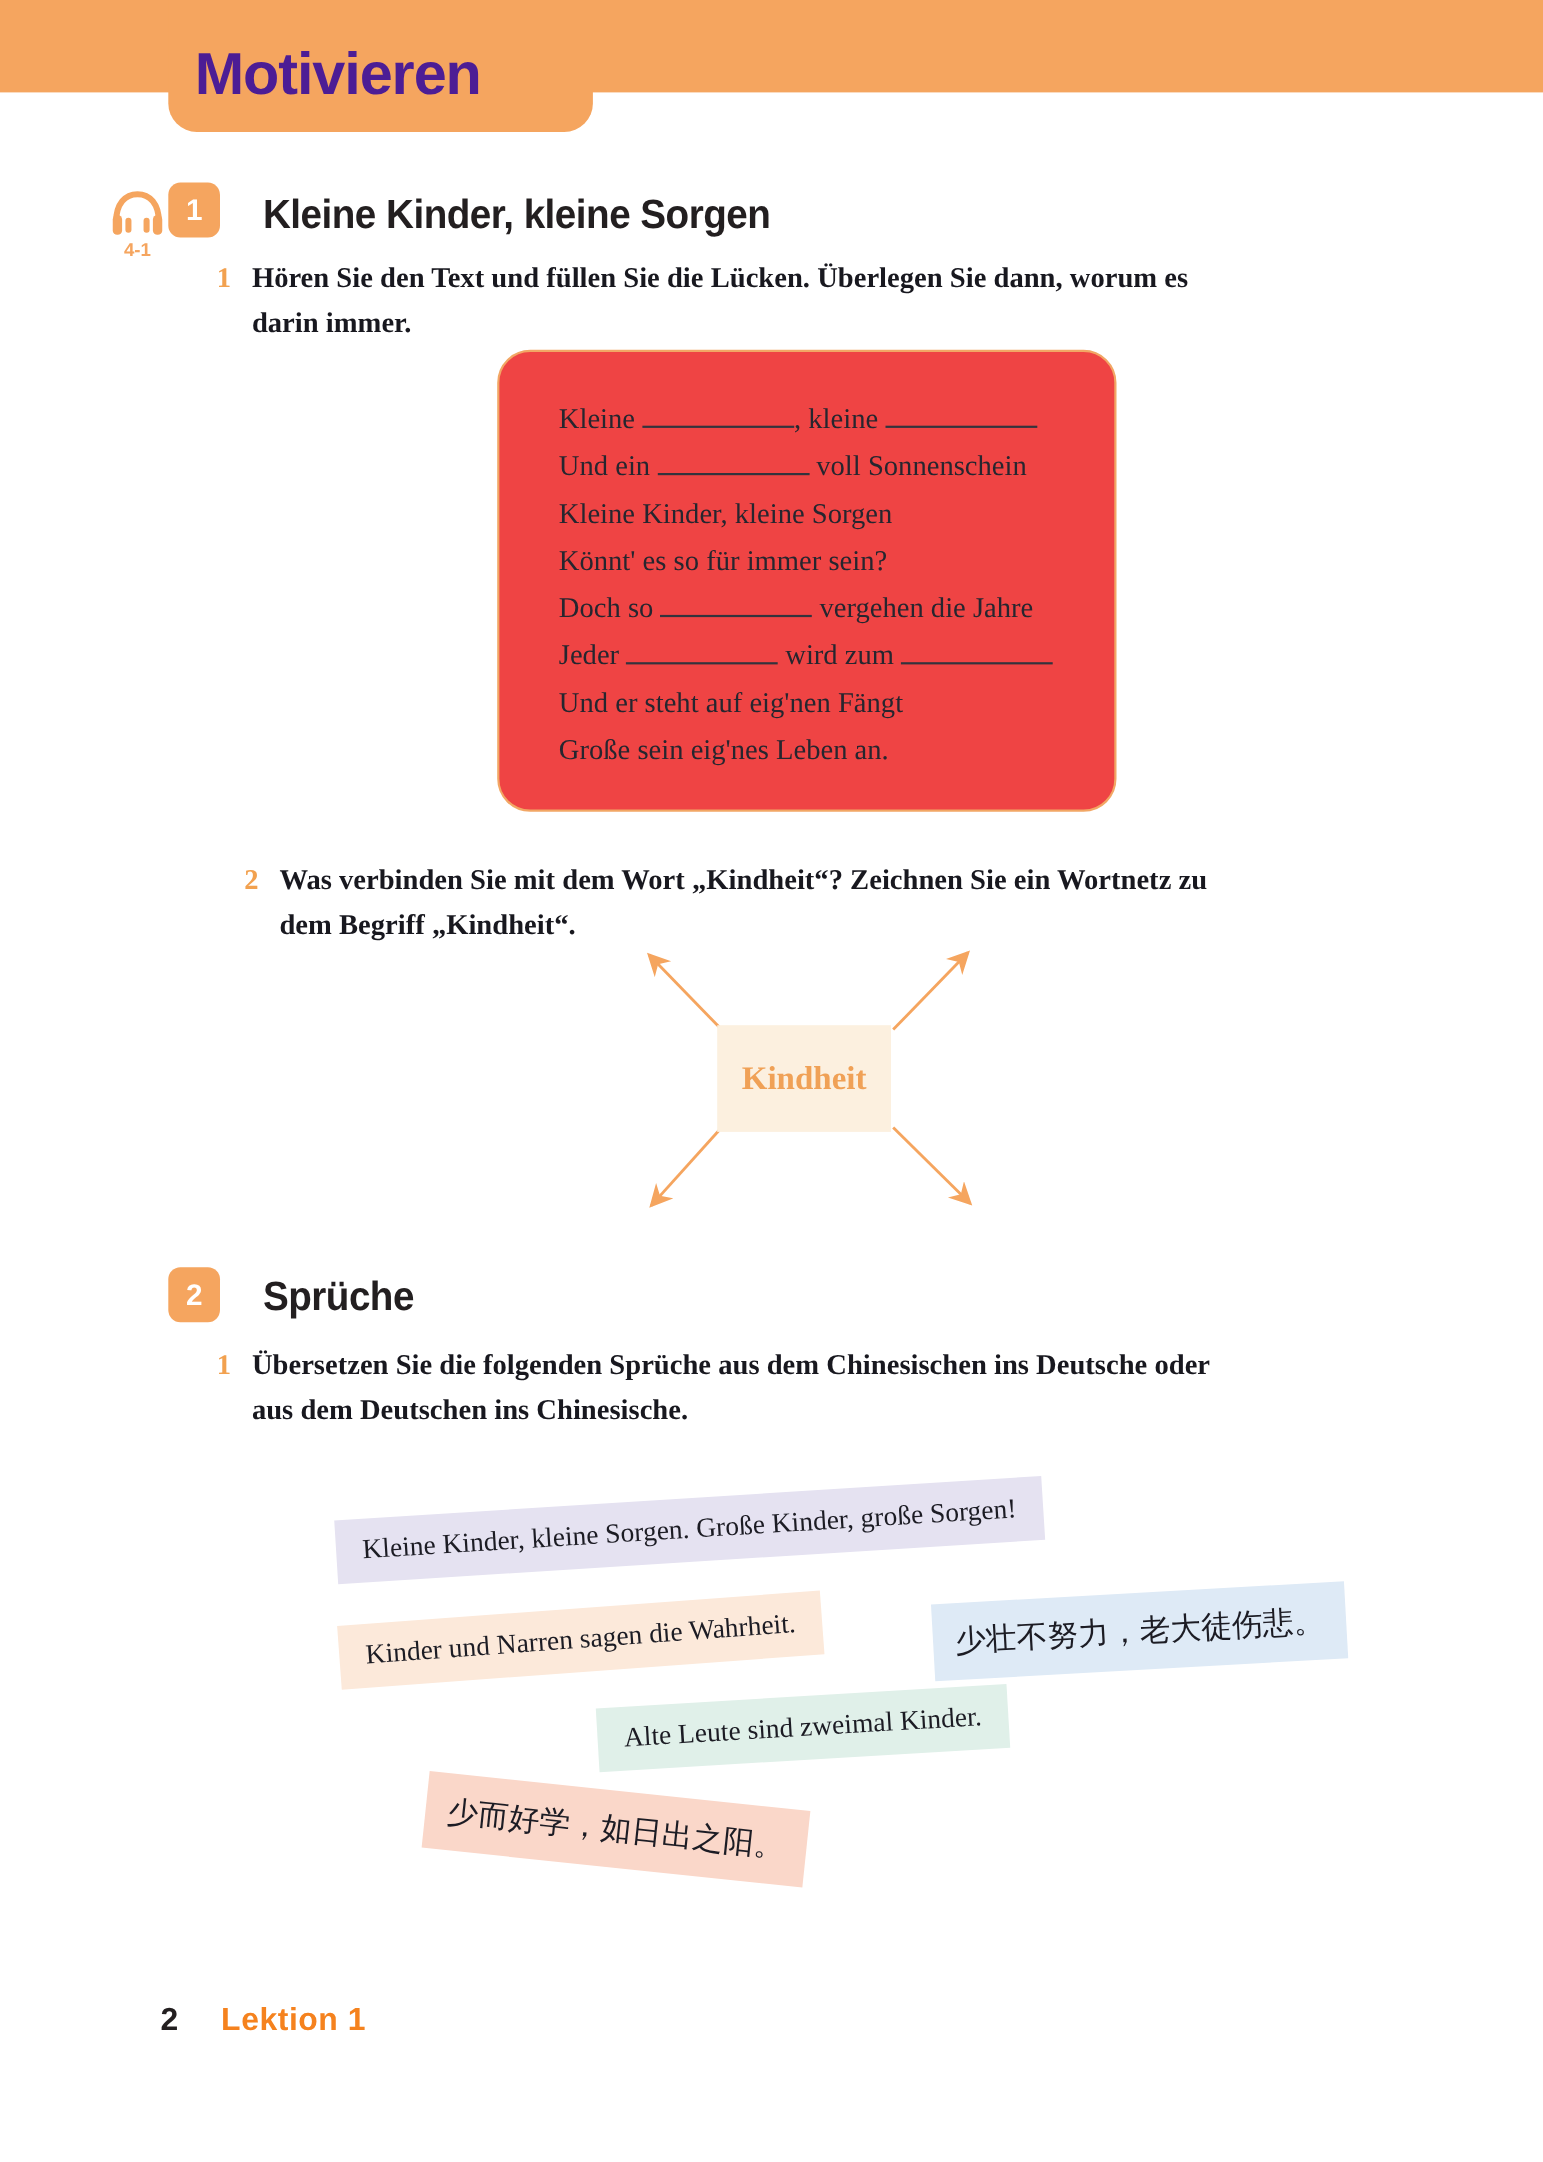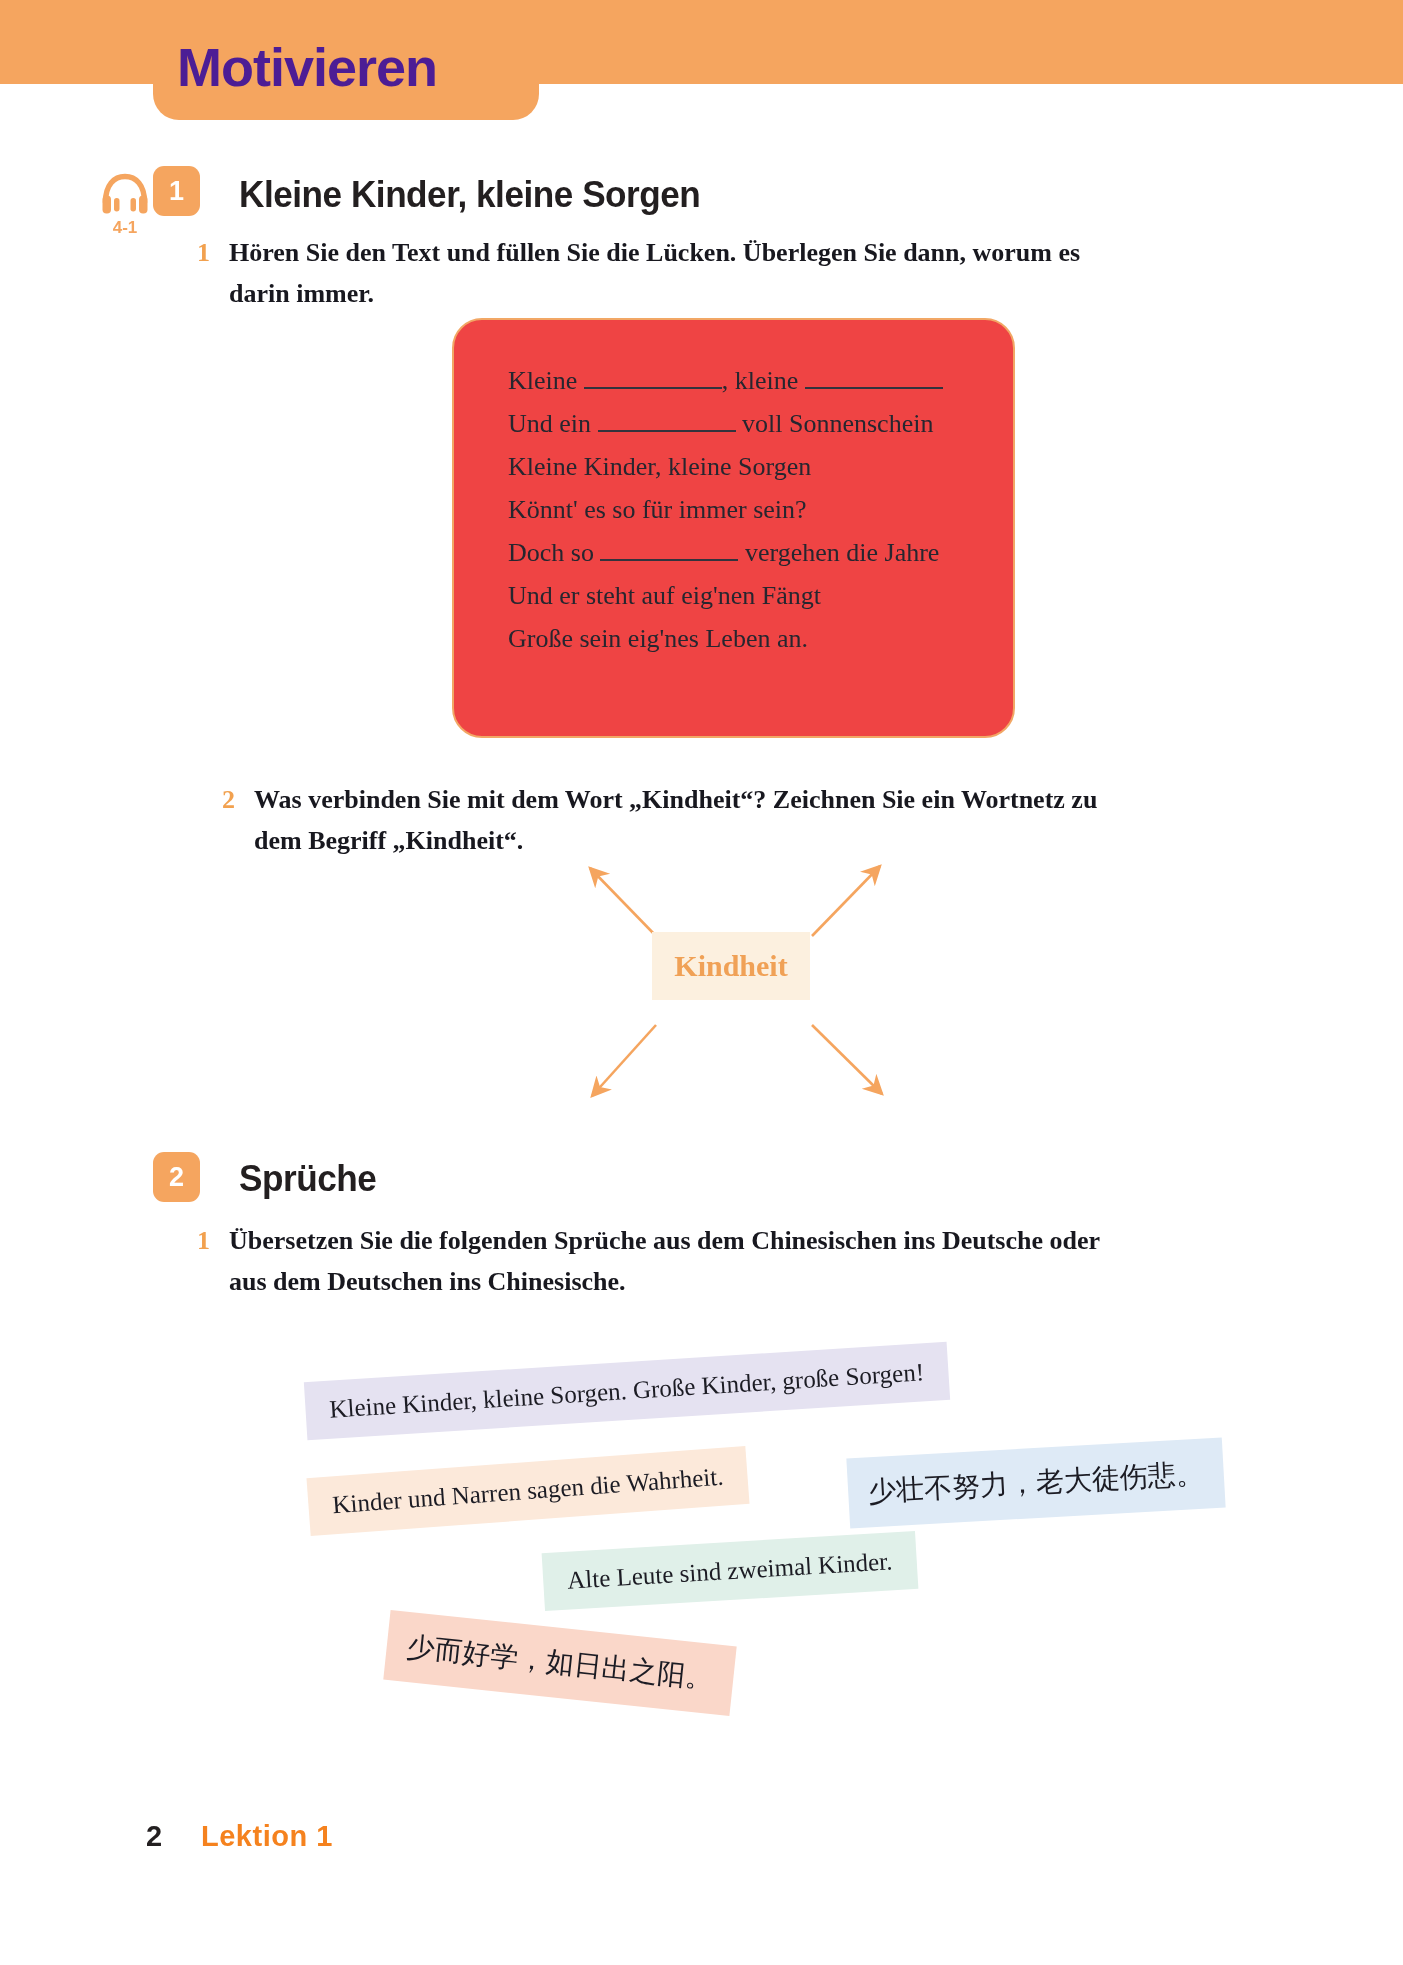--- a/index.html
+++ b/index.html
@@ -39,21 +39,21 @@
             border:2px solid #f2a765;border-radius:30px;box-sizing:border-box;
             padding:39px 0 0 54px;font-family:"Liberation Serif",serif;font-size:26px;
             color:#26262f;}
   .song-line{line-height:43px;white-space:nowrap;}
   .blank{display:inline-block;width:138px;height:1.02em;border-bottom:2px solid #33333d;
          vertical-align:baseline;}
 
   
   .wordnet{position:absolute;left:560px;top:850px;width:348px;height:262px;}
   .wordnet svg{position:absolute;left:0;top:0;}
-  .wordnet-box{position:absolute;left:92px;top:82px;width:158px;height:68px;background:#fcf0df;
+  .wordnet-box{position:absolute;left:92px;top:82px;width:158px;height:97px;background:#fcf0df;
                display:flex;align-items:center;justify-content:center;}
   .wordnet-word{font-family:"Liberation Serif",serif;font-weight:bold;font-size:30px;color:#f0a156;}
 
   
   .strip{position:absolute;font-family:"Liberation Serif",serif;font-size:25px;color:#1c1c24;
          padding:15px 24px;white-space:nowrap;}
   .strip.cjk{font-size:28px;padding:16px 20px;}
   .strip1{left:305px;top:1362px;transform:rotate(-3.6deg);}
   .strip2{left:308px;top:1462px;transform:rotate(-4.2deg);}
   .strip3{left:848px;top:1448px;transform:rotate(-3.2deg);}
@@ -98,20 +98,21 @@
       <div>darin immer.</div>
     </span>
   </div>
 
   <div class="song-box" id="song-box">
       <div class="song-line">Kleine <span class="blank"></span>, kleine <span class="blank"></span></div>
       <div class="song-line">Und ein <span class="blank"></span> voll Sonnenschein</div>
       <div class="song-line">Kleine Kinder, kleine Sorgen</div>
       <div class="song-line">Könnt' es so für immer sein?</div>
       <div class="song-line">Doch so <span class="blank"></span> vergehen die Jahre</div>
+      <div class="song-line">Jeder <span class="blank"></span> wird zum <span class="blank"></span></div>
       <div class="song-line">Und er steht auf eig'nen Fängt</div>
       <div class="song-line">Große sein eig'nes Leben an.</div>
     </div>
 
   <div class="instr instr2">
     <span class="num">2</span>
     <span>
       <div>Was verbinden Sie mit dem Wort „Kindheit“? Zeichnen Sie ein Wortnetz zu</div>
       <div>dem Begriff „Kindheit“.</div>
     </span>

